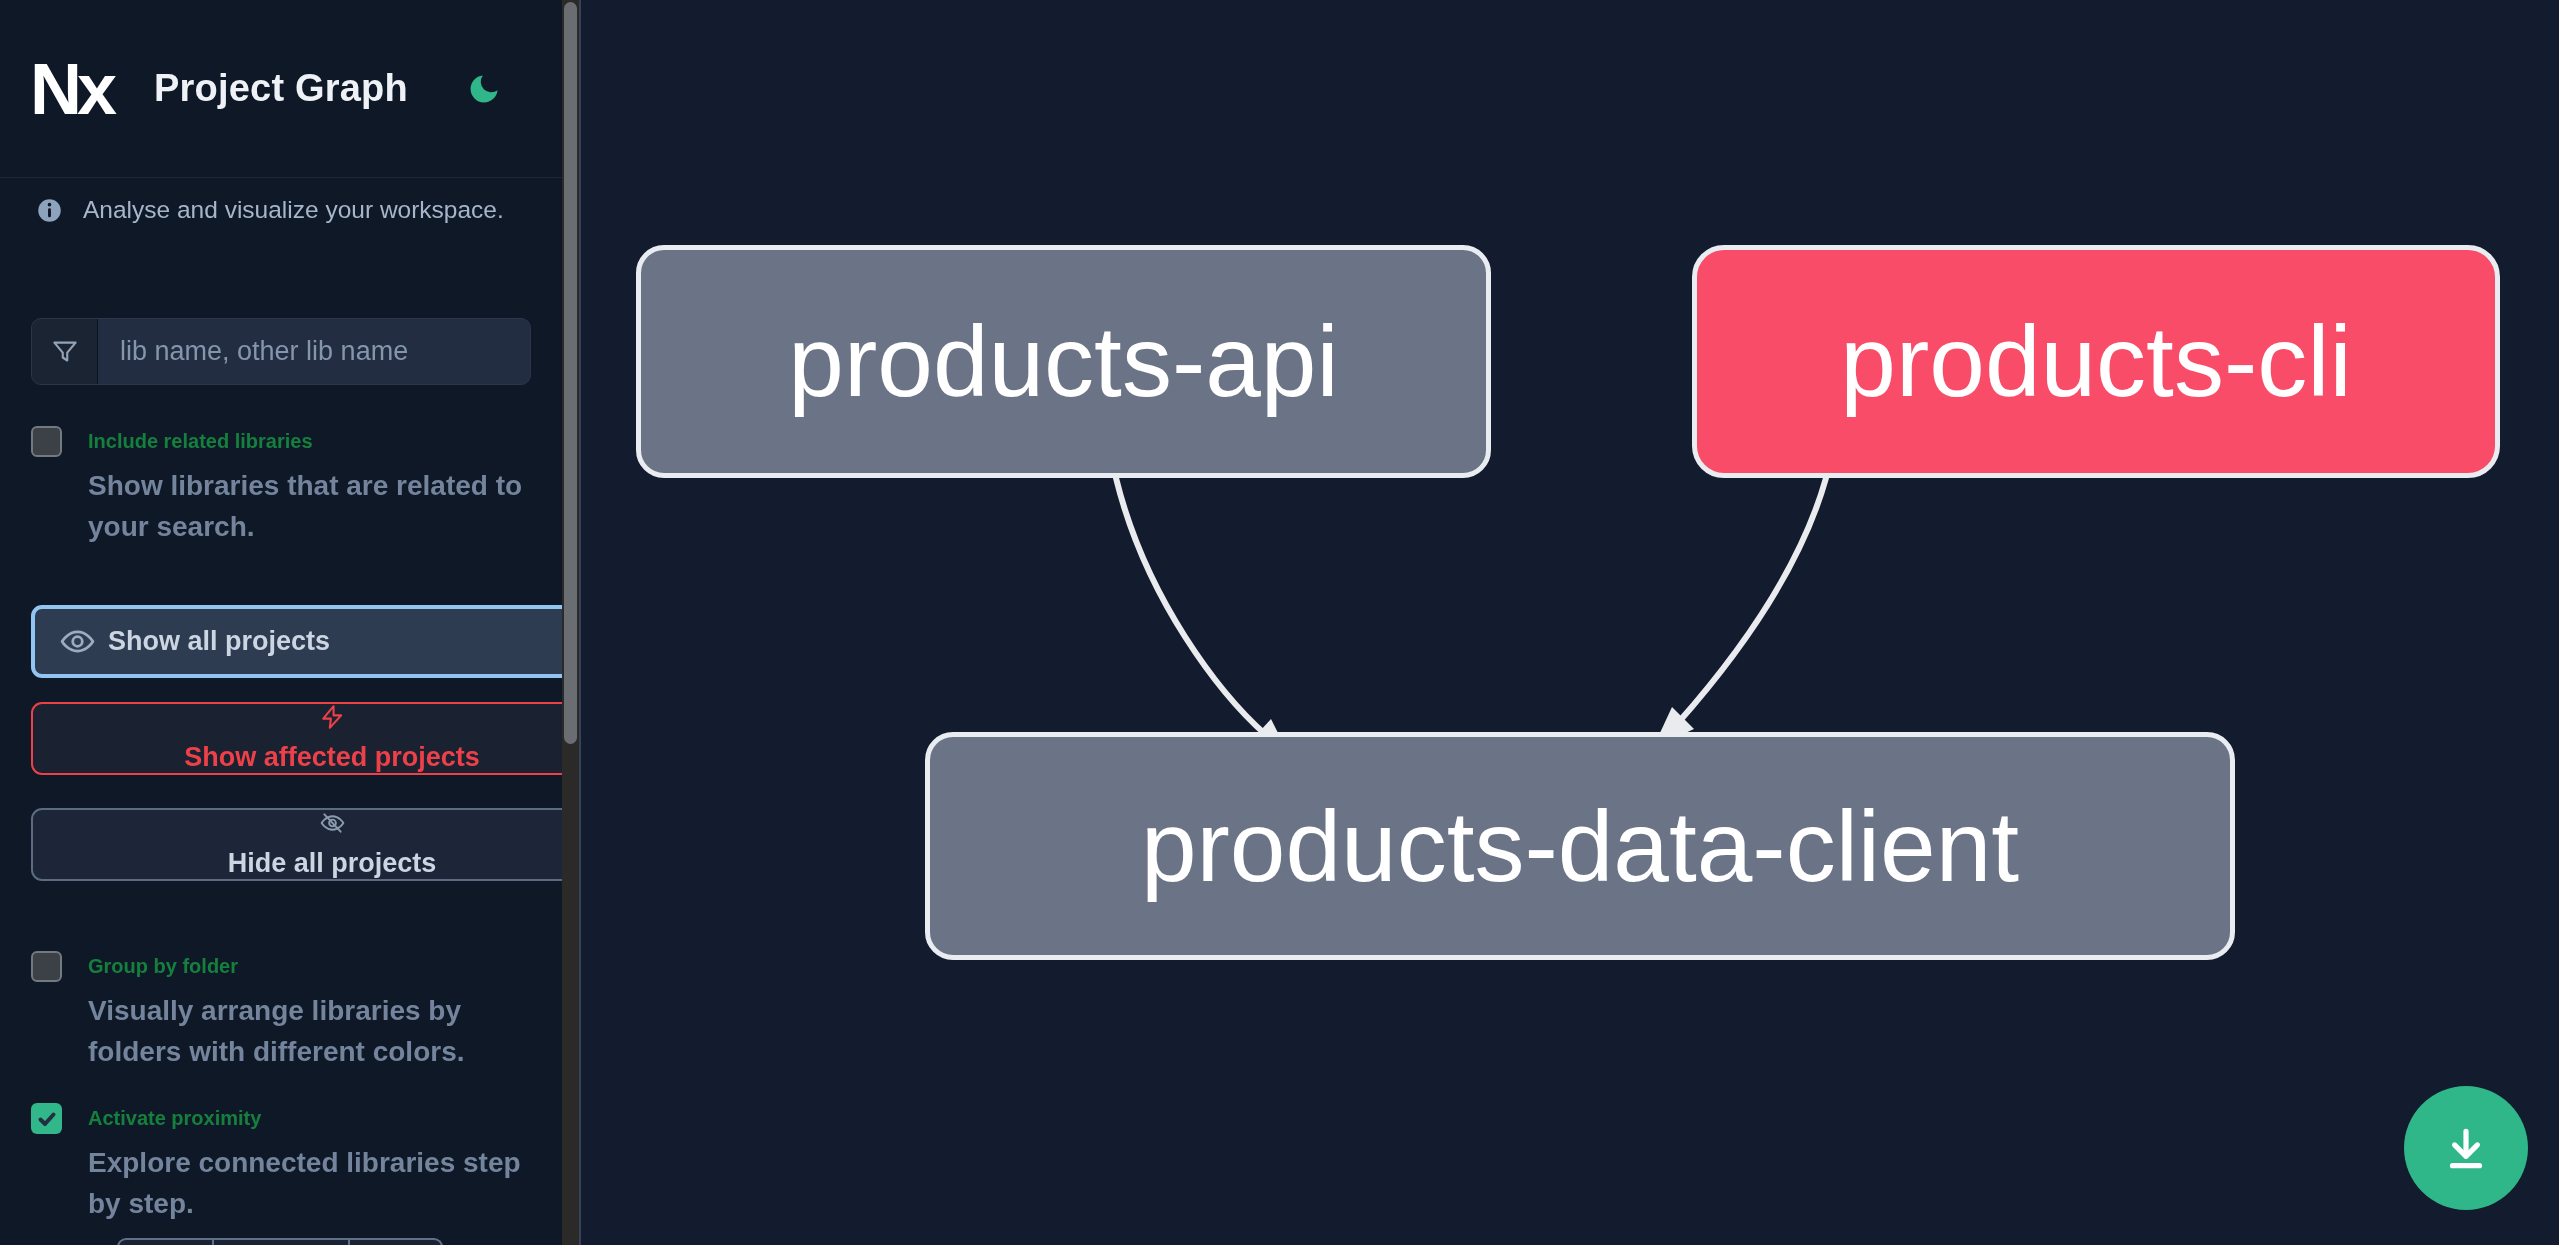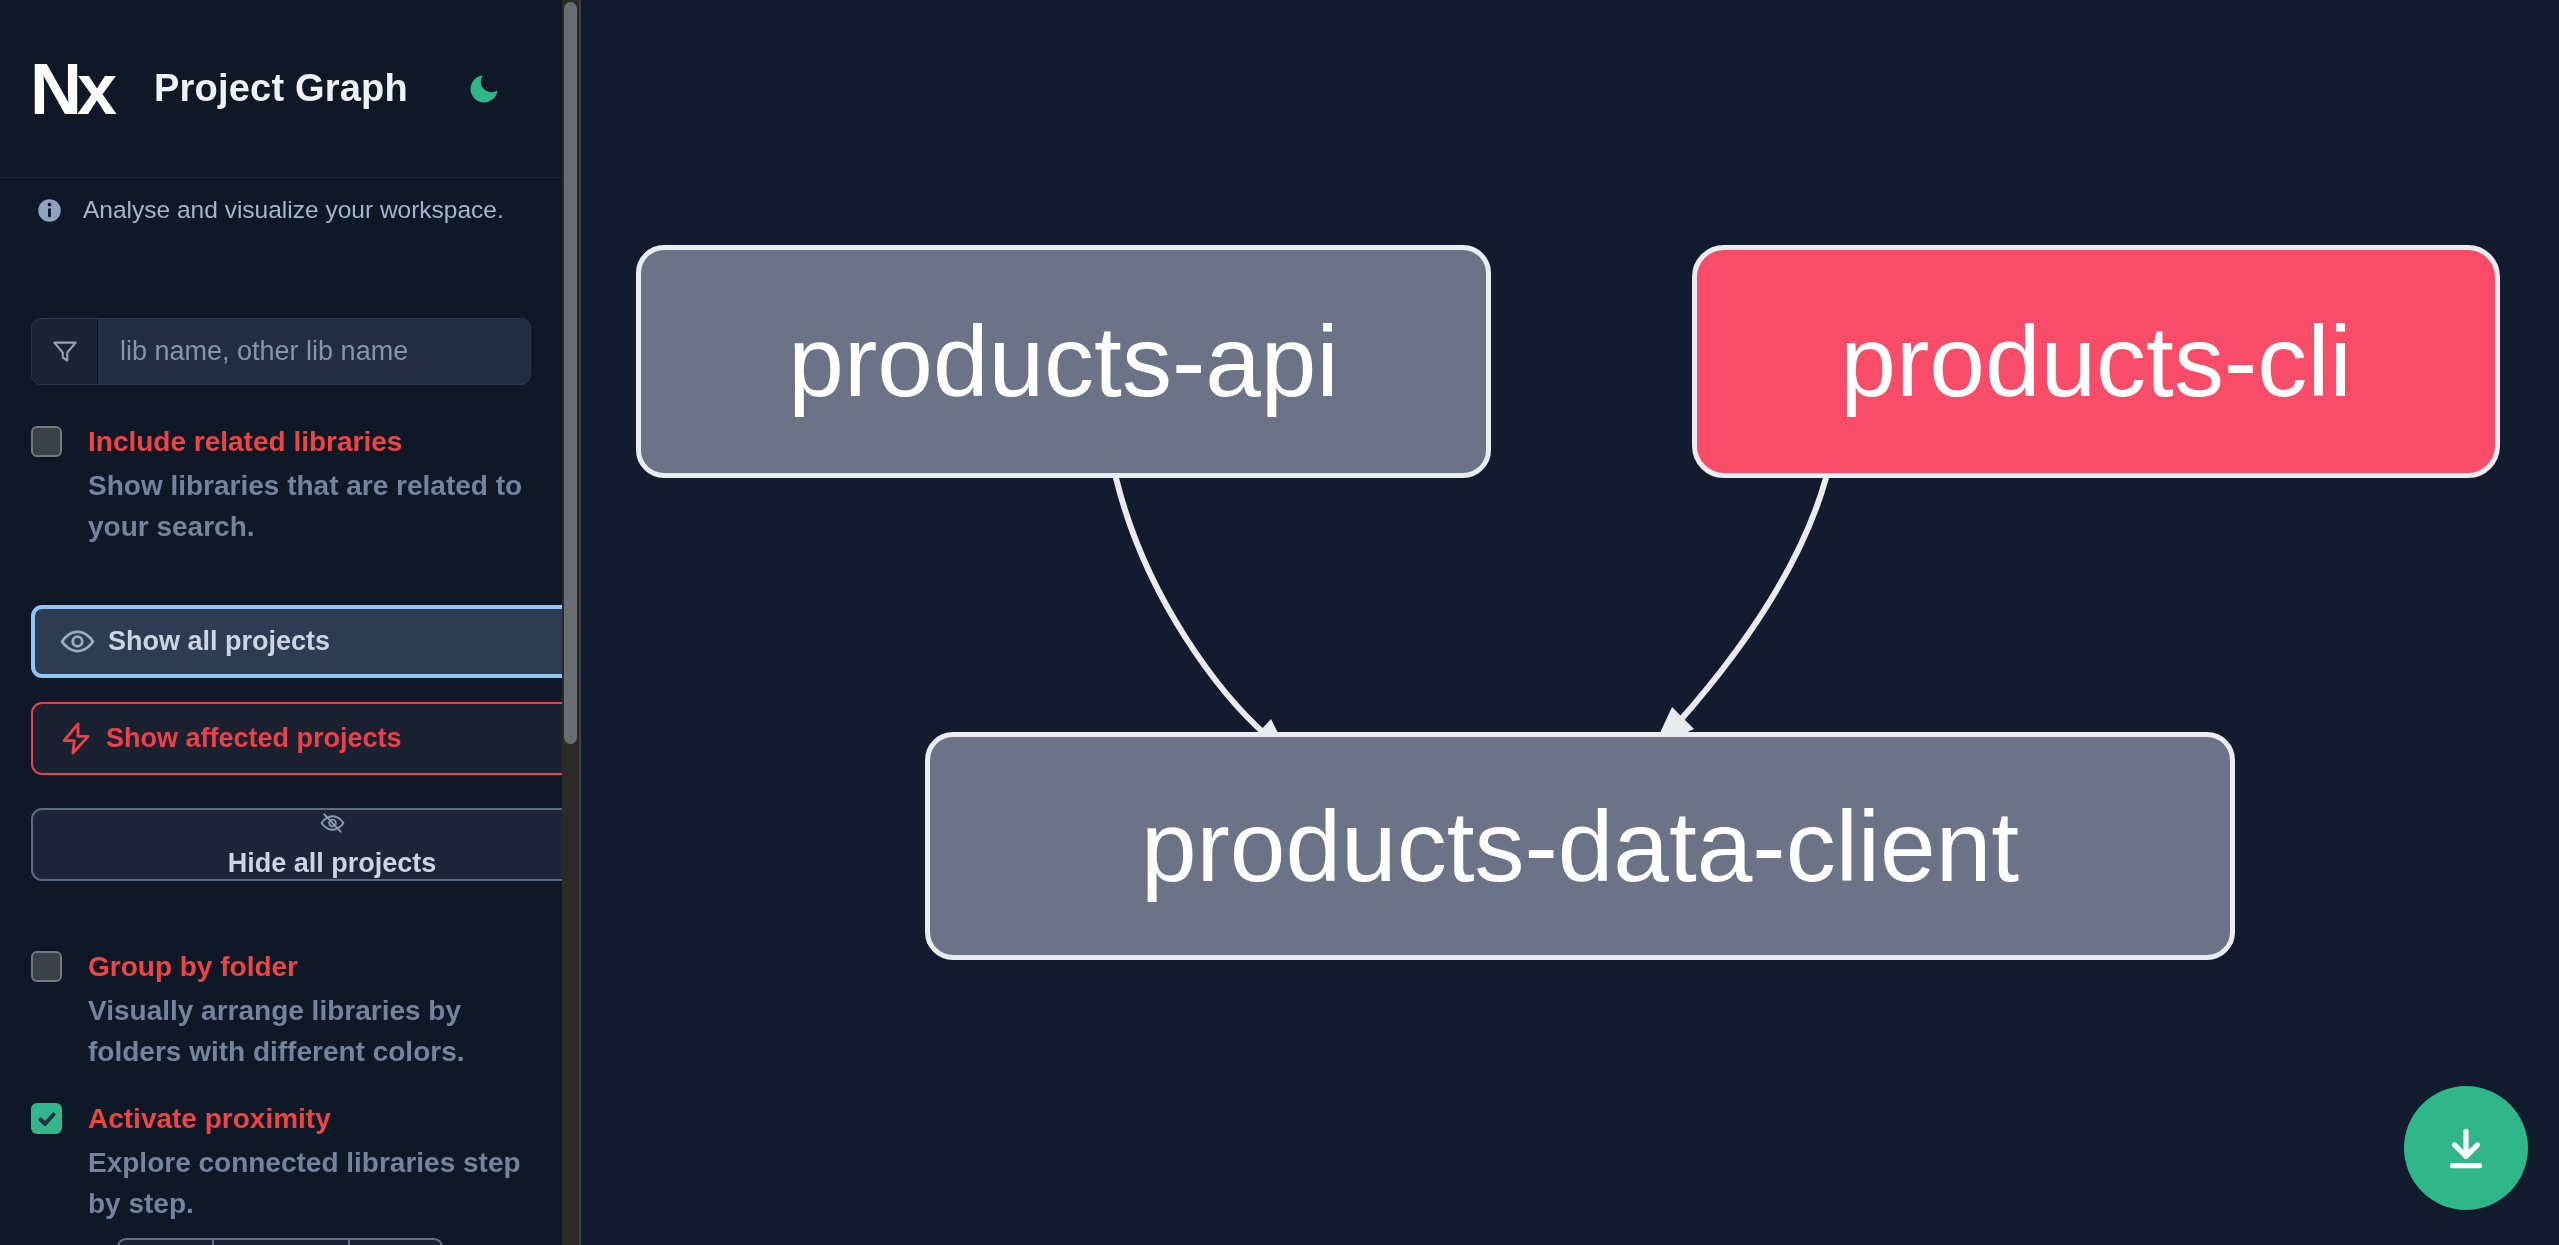--- a/index.html
+++ b/index.html
@@ -57,34 +57,34 @@
   .chk {
     width:31px; height:31px; flex:none; border-radius:6px;
     background:#3c4147; border:2px solid #73797f; margin-top:2px;
     cursor:pointer;
   }
   .chk.checked {
     background:#32b78b; border:none;
     display:flex; align-items:center; justify-content:center;
   }
   .opt-texts { margin-left:26px; }
-  .opt-label { font-size:28px; font-weight:700; color:#ef4444; line-height:35px; }
+  .opt-label { font-size:20px; font-weight:700; color:#15803d; line-height:35px; }
   .opt-desc  { font-size:28px; font-weight:700; color:#73849c; line-height:41px; margin-top:6px; width:450px; }
 
   .action-btn {
     position:absolute; left:31px; width:576px; height:73px;
     border-radius:11px; background:#1c2638; border:2px solid #5b6b81;
     display:flex; align-items:center; padding-left:26px; gap:12px;
     cursor:pointer; font-size:27px; font-weight:600; color:#ccd6e2;
   }
   .action-btn.selected {
     background:#2e3c52; border:4px solid #92c5f2; padding-left:24px;
   }
   .action-btn.affected {
-    background:#1a2232; border:2px solid #ee4048; color:#ee4048;
+    background:#1a2232; border:2px solid #ee4048; color:#ee4048;flex-direction:column;
   }
 
   .stepper-peek {
     position:absolute; left:117px; top:1238px; width:326px; height:16px;
     border:2px solid #5f7089; border-bottom:none; border-radius:9px 9px 0 0;
     background:#1a2334; display:flex;
   }
   .stepper-peek .seg { flex:none; border-right:2px solid #5f7089; }
   .stepper-peek .seg.s1 { width:95px; }
   .stepper-peek .seg.s2 { width:136px; }

